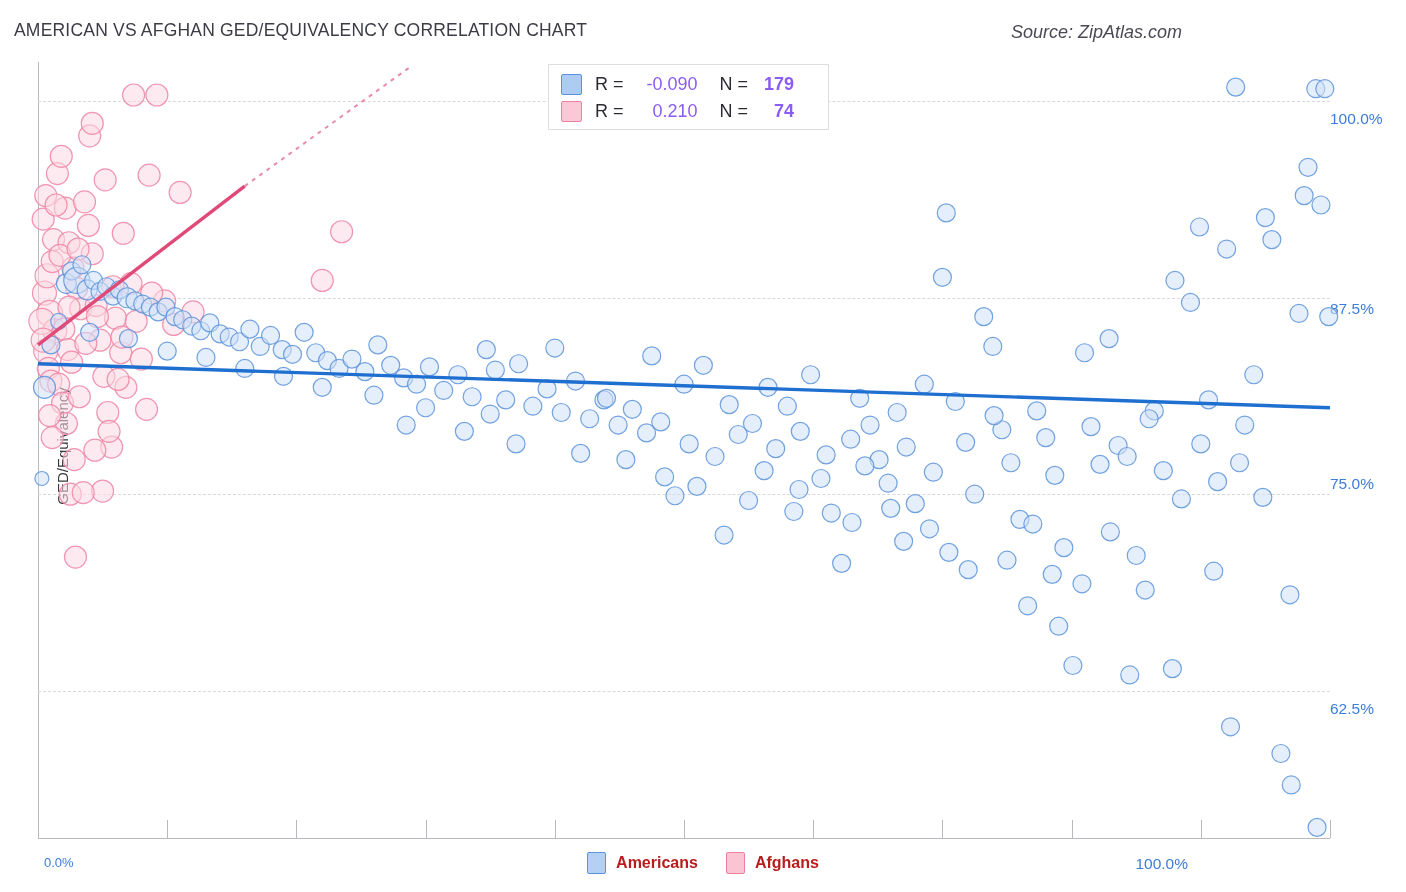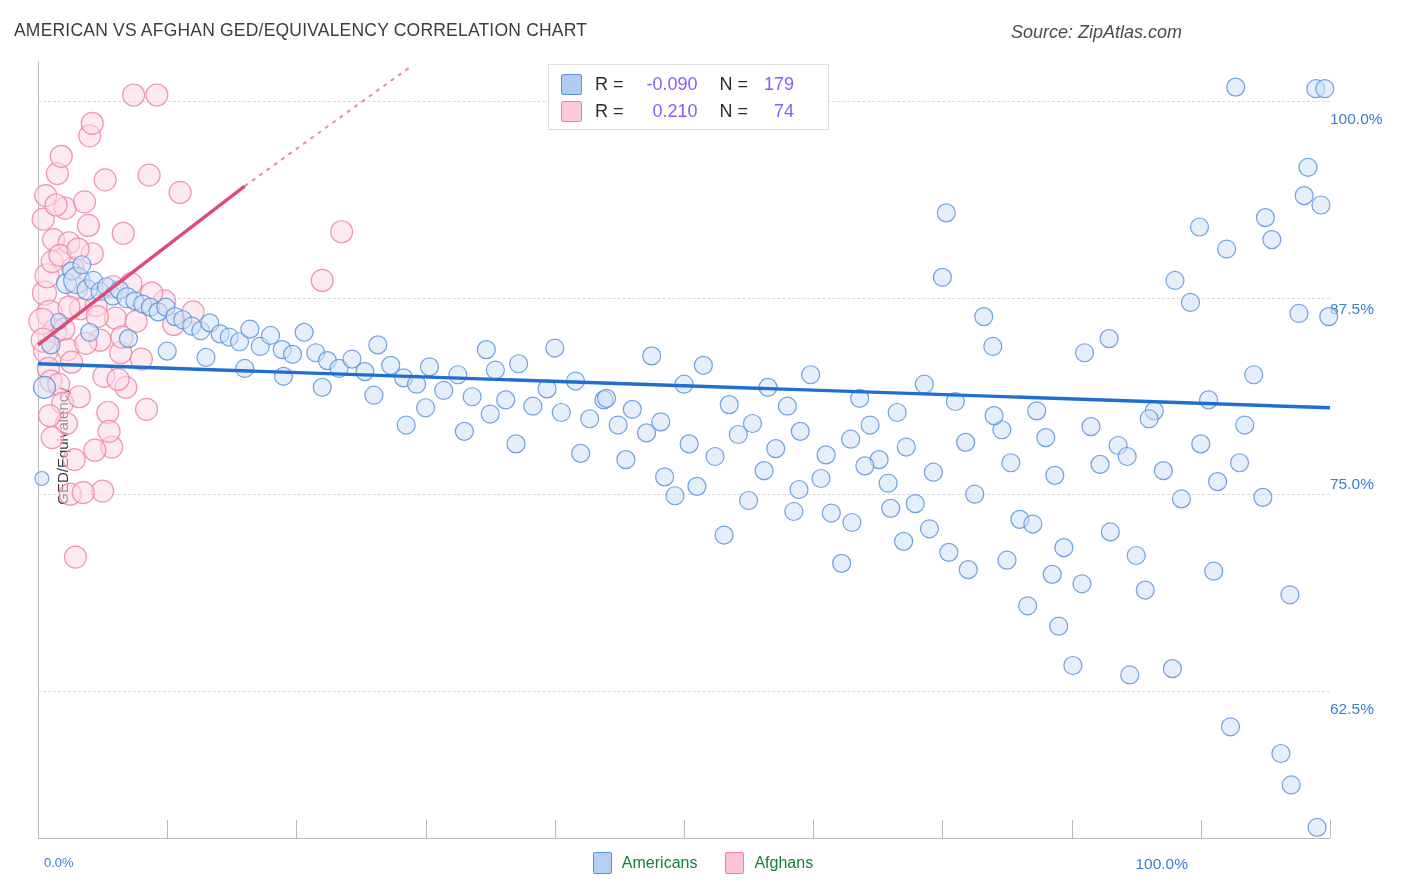--- a/index.html
+++ b/index.html
@@ -174,40 +174,40 @@
     display: flex;
     align-items: baseline;
   }
   .lbl { color: #2b2b33; }
   .val {
     color: #8b5cf6;
     display: inline-block;
     text-align: right;
   }
   .rval { width: 74px; }
-  .nval { width: 46px; }
+  .nval { width: 46px; font-weight: bold; }
   .spacer { display: inline-block; width: 22px; }
 
   
   #series-legend {
     position: absolute;
     left: 0;
     top: 852px;
     width: 1406px;
     display: flex;
     justify-content: center;
     align-items: center;
     gap: 28px;
     z-index: 6;
   }
   .series-item { display: flex; align-items: center; gap: 10px; }
   .series-sw { width: 19px; height: 22px; border-radius: 2px; }
   .series-sw.blue { background: #b6d0f4; border: 1px solid #5b93da; }
   .series-sw.pink { background: #fbc4d5; border: 1px solid #ee7f9f; }
-  .series-name { font-size: 16px; color: #15803d; white-space: nowrap; }
+  .series-name { font-size: 16px; color: #b91c1c; white-space: nowrap; font-weight: bold; }
 </style>
 </head>
 <body>
 
 <div id="chart-root">
 
   <div id="chart-title">AMERICAN VS AFGHAN GED/EQUIVALENCY CORRELATION CHART</div>
   <div id="source-note">Source: ZipAtlas.com</div>
 
   <div id="axis-left"></div>

